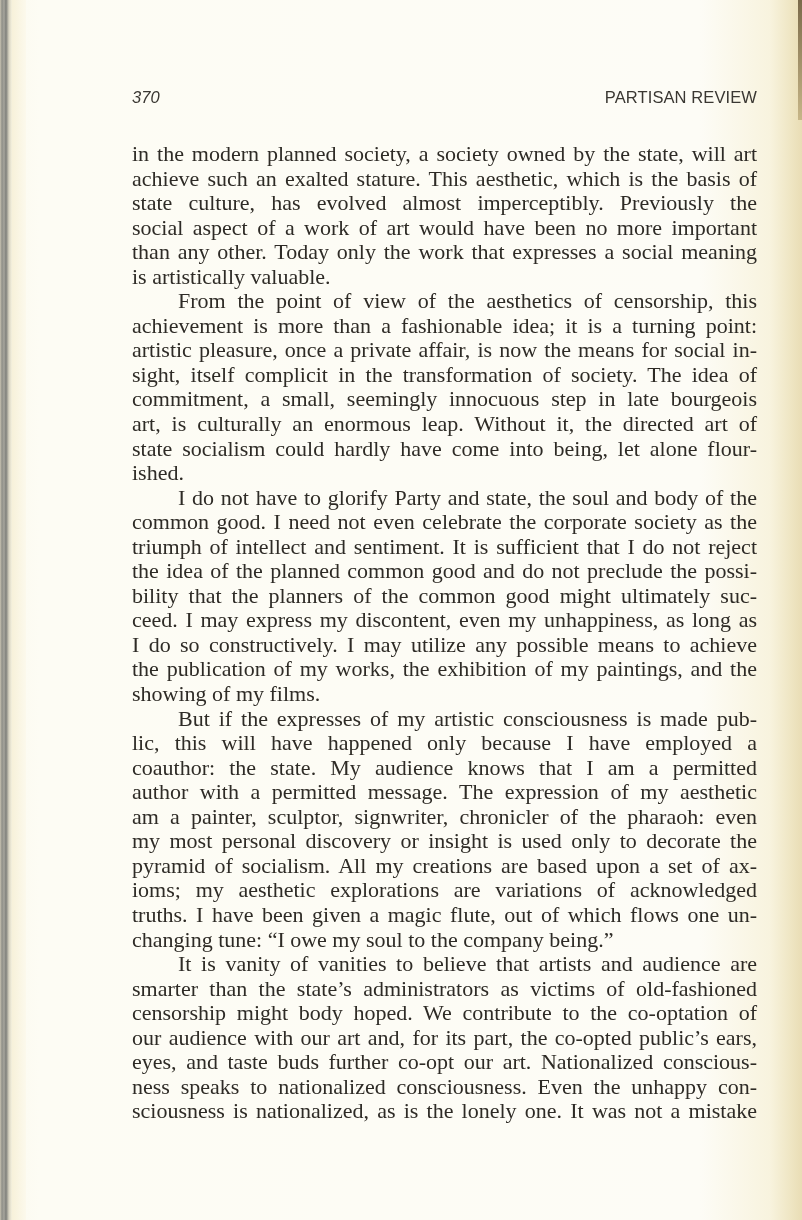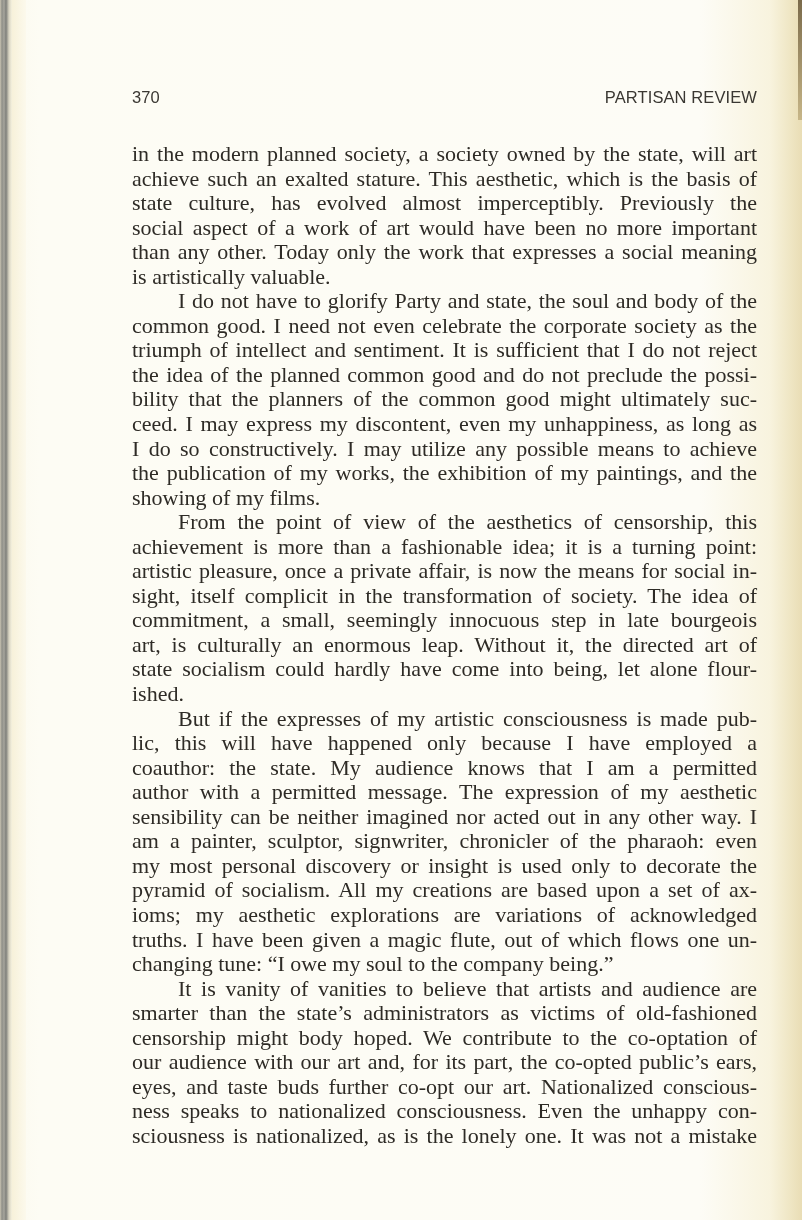--- a/index.html
+++ b/index.html
@@ -23,21 +23,21 @@
   }
   .right-edge {
     position: absolute; right: 0; top: 0; width: 4px; height: 120px;
     background: linear-gradient(to bottom, #7a6a4a, #c7b688);
   }
   .header {
     position: absolute; left: 132px; top: 88px; width: 625px; height: 24px;
     font-family: "Liberation Sans", sans-serif;
     font-size: 16.5px; color: #3a3732; letter-spacing: 0.1px;
   }
-  .header .pn { position: absolute; left: 0; top: 0; }
+  .header .pn { position: absolute; left: 0; top: 0; font-style: italic; }
   .header .jt { position: absolute; right: 0; top: 0; margin-left: 25px; }
   .body-text {
     position: absolute; left: 132px; top: 142px; width: 625px;
     font-size: 22px; line-height: 24.55px;
   }
   .line {
     display: block; white-space: nowrap; text-align: justify;
     text-align-last: justify; height: 24.55px; overflow: visible;
   }
   .line.last { text-align-last: left; }
@@ -59,46 +59,45 @@
   <div class="body-text" id="body-text">
       <div>
         <span class="line">in the modern planned society, a society owned by the state, will art</span>
         <span class="line">achieve such an exalted stature. This aesthetic, which is the basis of</span>
         <span class="line">state culture, has evolved almost imperceptibly. Previously the</span>
         <span class="line">social aspect of a work of art would have been no more important</span>
         <span class="line">than any other. Today only the work that expresses a social meaning</span>
         <span class="line last">is artistically valuable.</span>
       </div>
       <div>
+        <span class="line indent">From the point of view of the aesthetics of censorship, this</span>
+        <span class="line">achievement is more than a fashionable idea; it is a turning point:</span>
+        <span class="line">artistic pleasure, once a private affair, is now the means for social in-</span>
+        <span class="line">sight, itself complicit in the transformation of society. The idea of</span>
+        <span class="line">commitment, a small, seemingly innocuous step in late bourgeois</span>
+        <span class="line">art, is culturally an enormous leap. Without it, the directed art of</span>
+        <span class="line">state socialism could hardly have come into being, let alone flour-</span>
+        <span class="line last">ished.</span>
+      </div>
+      <div>
         <span class="line indent">I do not have to glorify Party and state, the soul and body of the</span>
         <span class="line">common good. I need not even celebrate the corporate society as the</span>
         <span class="line">triumph of intellect and sentiment. It is sufficient that I do not reject</span>
         <span class="line">the idea of the planned common good and do not preclude the possi-</span>
         <span class="line">bility that the planners of the common good might ultimately suc-</span>
         <span class="line">ceed. I may express my discontent, even my unhappiness, as long as</span>
         <span class="line">I do so constructively. I may utilize any possible means to achieve</span>
         <span class="line">the publication of my works, the exhibition of my paintings, and the</span>
         <span class="line last">showing of my films.</span>
       </div>
       <div>
-        <span class="line indent">From the point of view of the aesthetics of censorship, this</span>
-        <span class="line">achievement is more than a fashionable idea; it is a turning point:</span>
-        <span class="line">artistic pleasure, once a private affair, is now the means for social in-</span>
-        <span class="line">sight, itself complicit in the transformation of society. The idea of</span>
-        <span class="line">commitment, a small, seemingly innocuous step in late bourgeois</span>
-        <span class="line">art, is culturally an enormous leap. Without it, the directed art of</span>
-        <span class="line">state socialism could hardly have come into being, let alone flour-</span>
-        <span class="line last">ished.</span>
-      </div>
-      <div>
         <span class="line indent">But if the expresses of my artistic consciousness is made pub-</span>
         <span class="line">lic, this will have happened only because I have employed a</span>
         <span class="line">coauthor: the state. My audience knows that I am a permitted</span>
         <span class="line">author with a permitted message. The expression of my aesthetic</span>
-        <span class="line">sensibility can be neither imagined nor acted out in any other way. I</span>
         <span class="line">am a painter, sculptor, signwriter, chronicler of the pharaoh: even</span>
         <span class="line">my most personal discovery or insight is used only to decorate the</span>
         <span class="line">pyramid of socialism. All my creations are based upon a set of ax-</span>
         <span class="line">ioms; my aesthetic explorations are variations of acknowledged</span>
         <span class="line">truths. I have been given a magic flute, out of which flows one un-</span>
         <span class="line last">changing tune: “I owe my soul to the company being.”</span>
       </div>
       <div>
         <span class="line indent">It is vanity of vanities to believe that artists and audience are</span>
         <span class="line">smarter than the state’s administrators as victims of old-fashioned</span>

